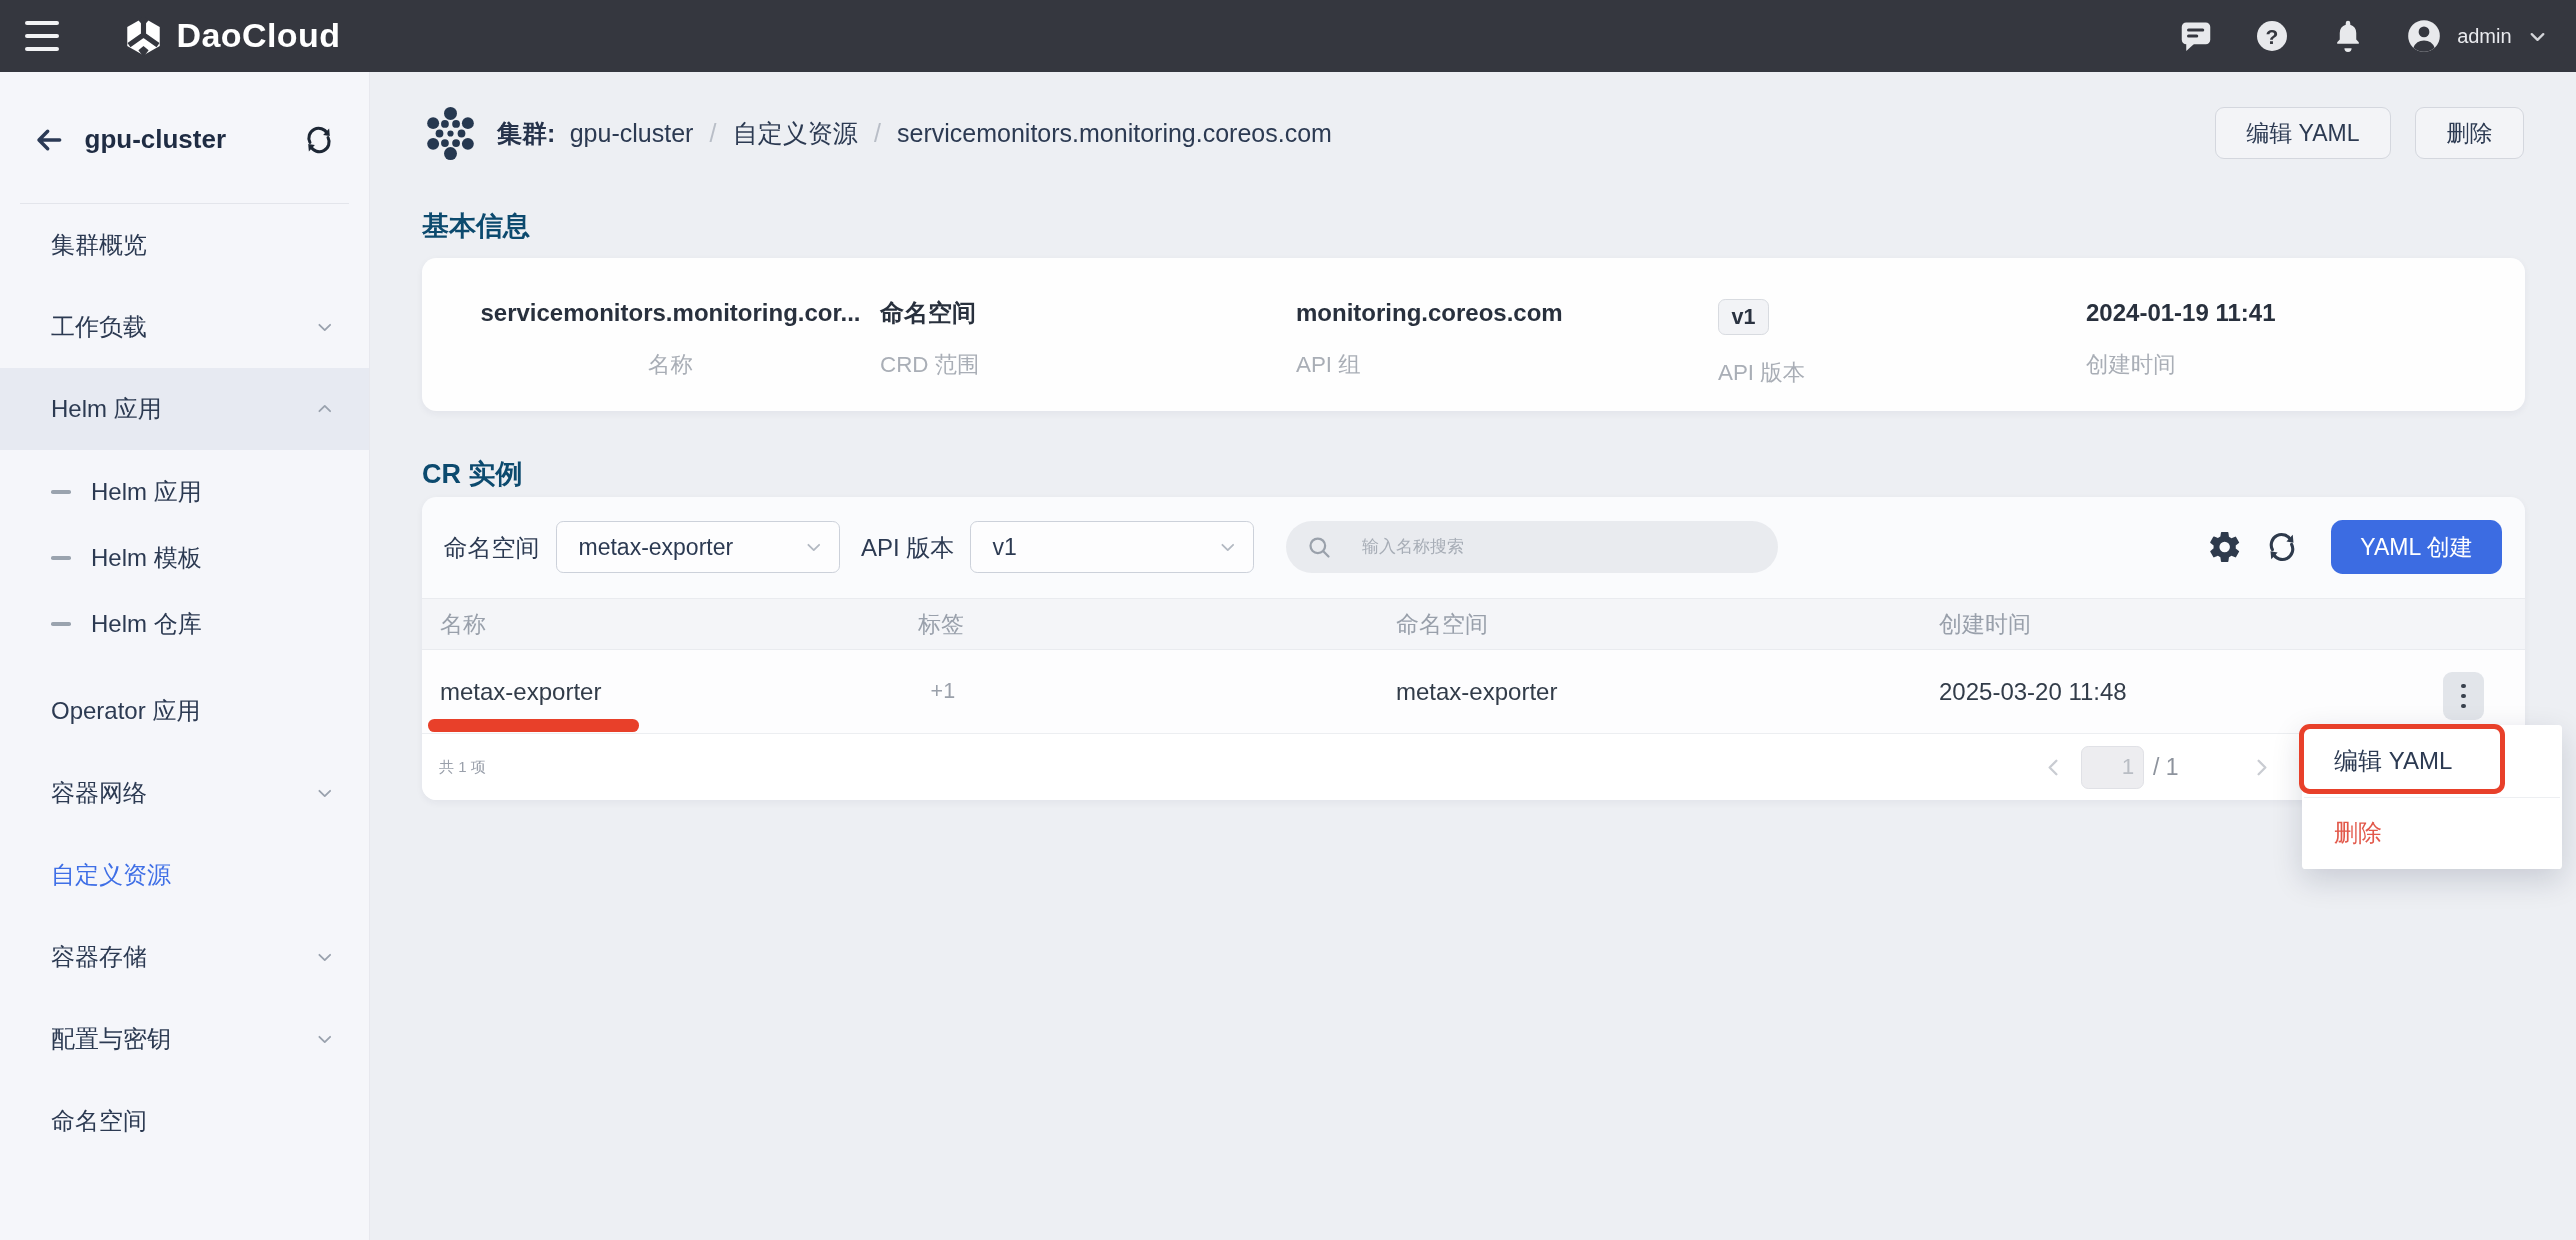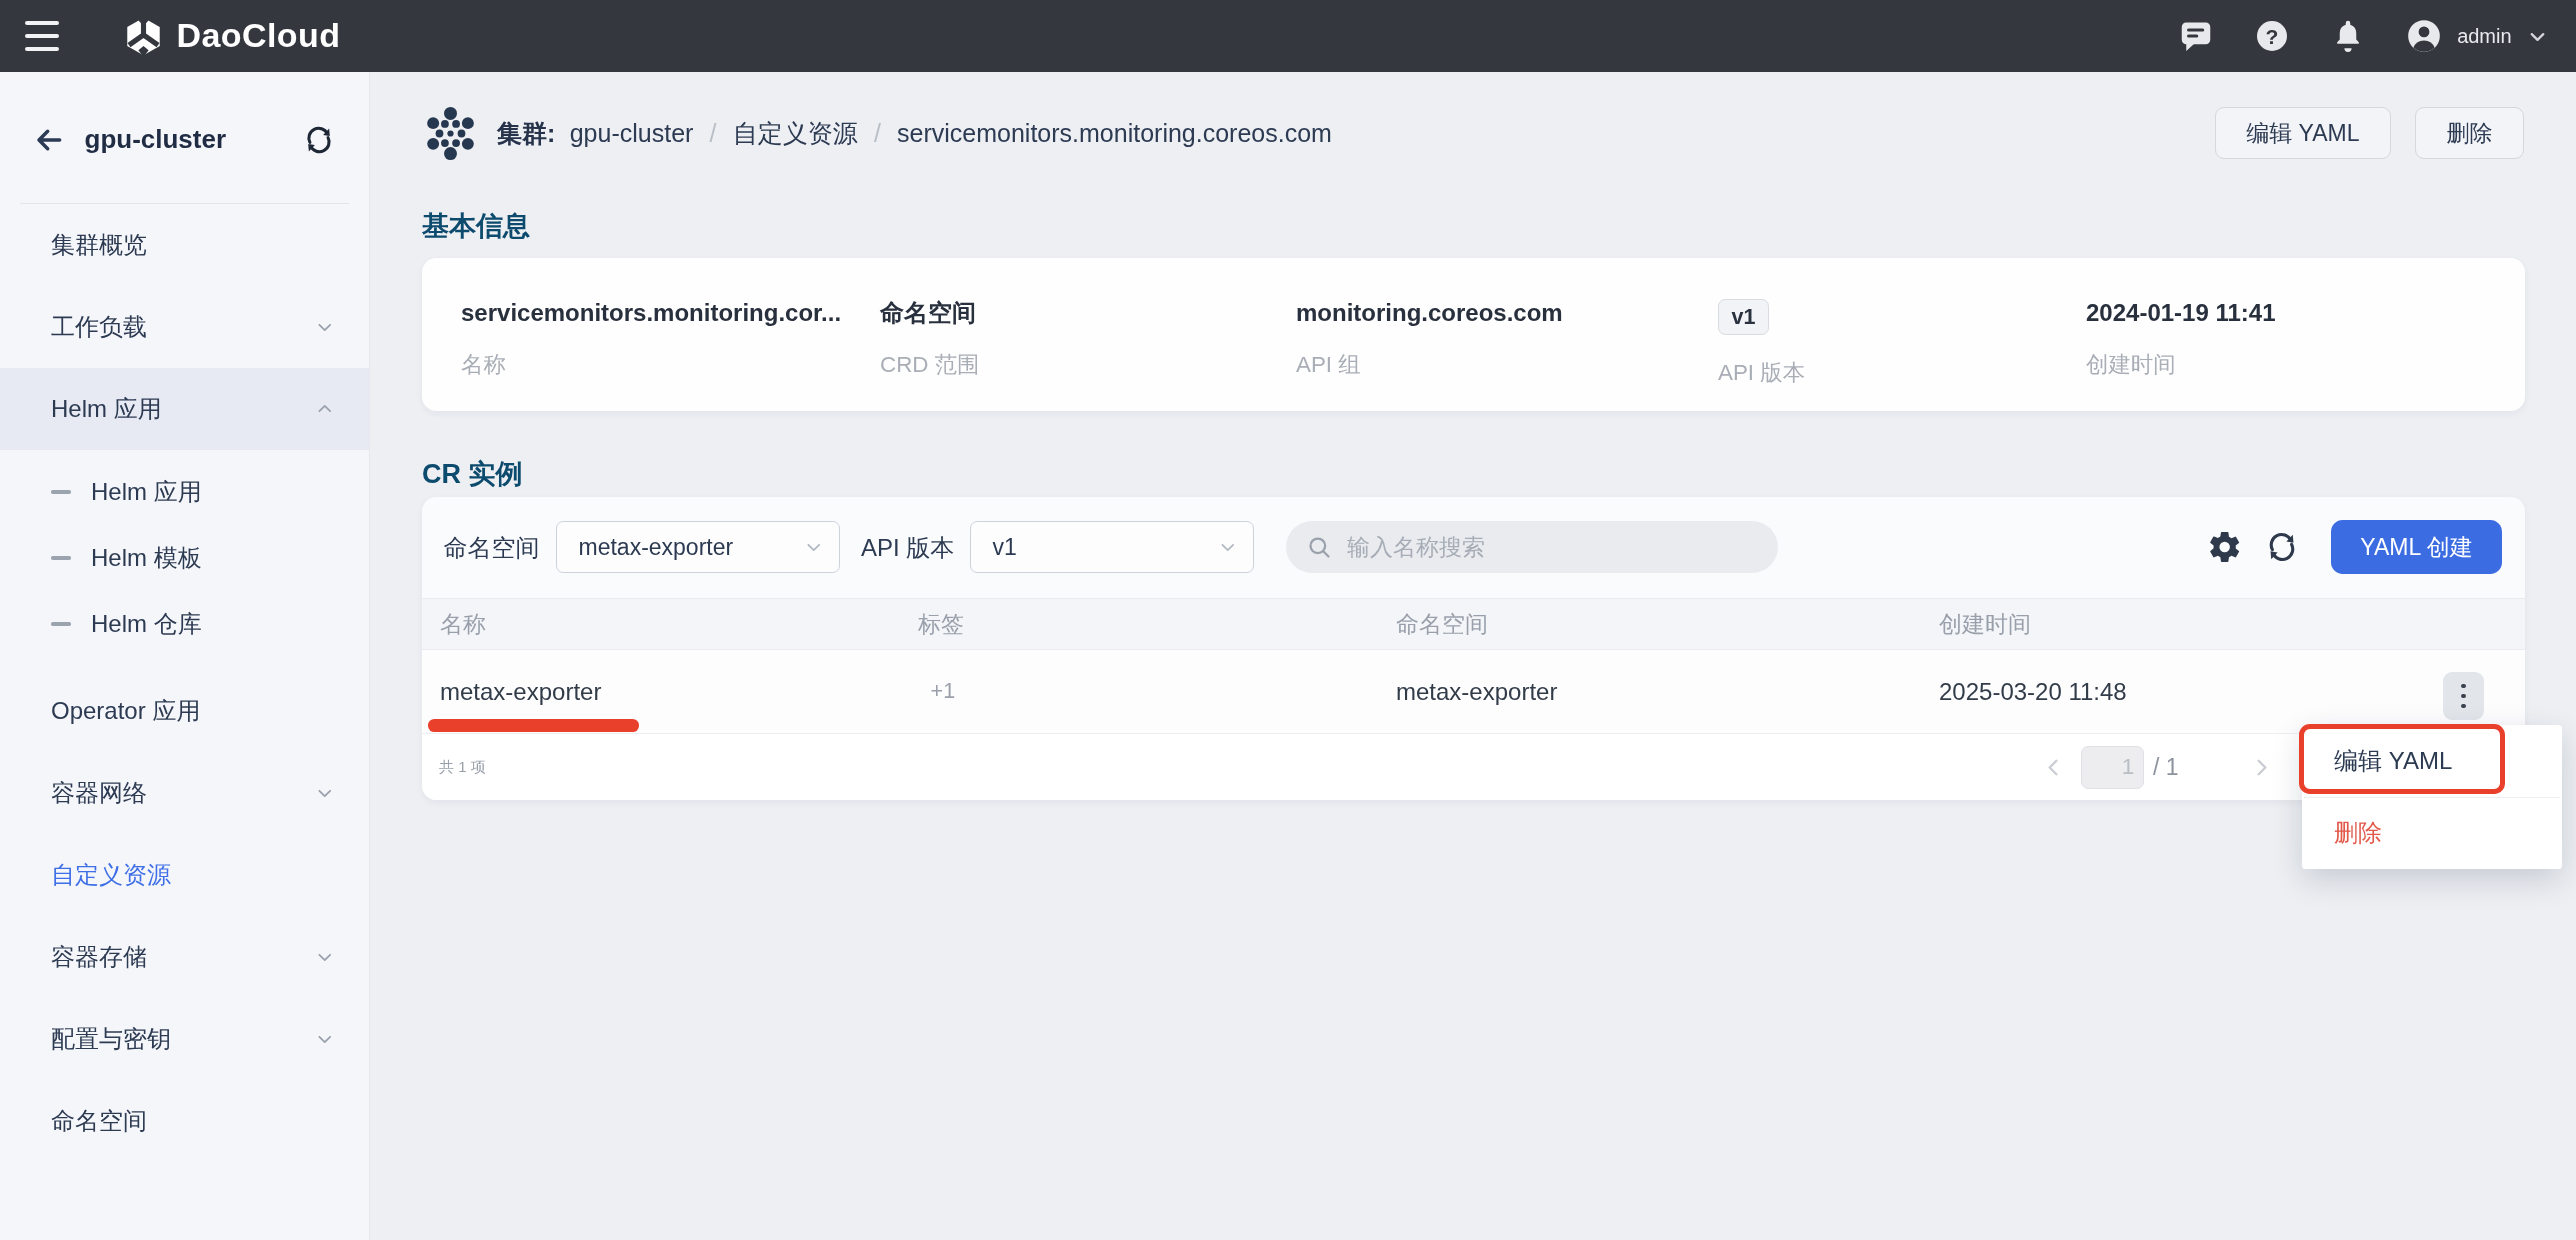--- a/index.html
+++ b/index.html
@@ -68,21 +68,21 @@
   .t1 { top:136px; }
   .t2 { top:384px; }
 
   
   .card1 {
     position:absolute; left:52px; top:186px; width:2103px; height:153px;
     background:#fefefe; border-radius:14.4px; box-shadow:0 2.7px 7.2px rgba(30,40,70,0.05);
     display:flex; padding:41px 0 0 39px;
   }
   .bi-col { display:flex; flex-direction:column; }
-  .bi-col.w1{ width:419px; } .bi-col.w2{ width:416px; } .bi-col.w3{ width:422px; } .bi-col.w4{ width:368px; }
+  .bi-col.w1{ width:419px;align-items:center; } .bi-col.w2{ width:416px; } .bi-col.w3{ width:422px; } .bi-col.w4{ width:368px; }
   .bi-value { font-size:24px; font-weight:700; color:#28303d; line-height:1.2; }
   .bi-label { margin-top:21.5px; font-size:22.4px; color:#a9aeb6; }
   .badge {
     display:inline-block; padding:4.5px 12.6px; border:1.8px solid #d8dbe0; border-radius:7.2px;
     background:#f2f3f6; font-size:21.5px; font-weight:700; color:#2a3240; width:fit-content;
   }
 
   
   .card2 {
     position:absolute; left:52px; top:425px; width:2103px; height:303px;
@@ -98,22 +98,22 @@
     padding:0 41px 0 21.5px; font-size:23px; color:#2c3a52; cursor:pointer;
   }
   .sel-ns { left:134px; }
   .sel-api { left:548px; }
   .select .chev { position:absolute; right:14.4px; top:50%; transform:translateY(-50%); }
   .searchbox {
     position:absolute; left:864px; top:24px; width:492px; height:52px; border-radius:26px;
     background:#e9ebef; display:flex; align-items:center; padding:0 18px 0 20px;
   }
   .searchbox input {
-    border:none; outline:none; background:transparent; font-size:23px; color:#39424e;
-    margin-left:14px; width:100%; font-family:inherit;
+    border:none; outline:none; background:transparent; font-size:17px; color:#39424e;
+    margin-left:29px; width:100%; font-family:inherit;
   }
   .searchbox input::placeholder { color:#a7adb6; }
   .icon-btn { position:absolute; top:30.5px; width:39px; height:39px; display:flex; align-items:center; justify-content:center; cursor:pointer; color:#2e3a4c; }
   .gear-btn { left:1783px; }
   .refresh-btn { left:1840px; }
   .btn-primary {
     position:absolute; left:1909px; top:23px; width:171px; height:54px; border:none;
     background:#3c6ce2; color:#ffffff; font-size:23px; border-radius:11.7px; cursor:pointer;
     display:flex; align-items:center; justify-content:center; font-family:inherit;
   }

